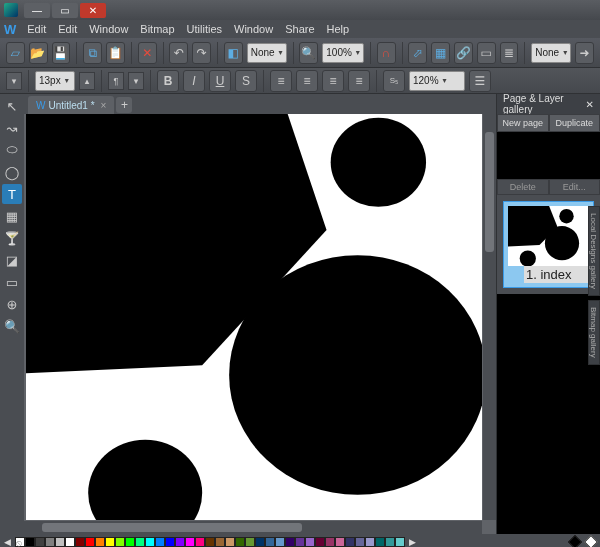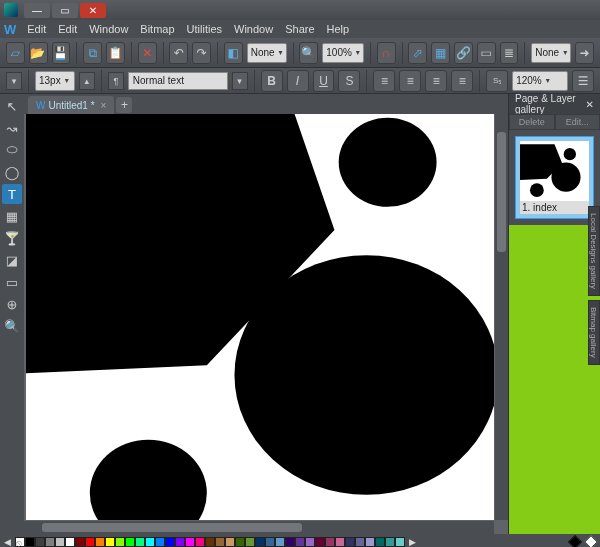--- a/index.html
+++ b/index.html
@@ -31,31 +31,31 @@
 .doctabs { height:20px; background:#4a4d52; display:flex; align-items:flex-end; padding-left:4px; gap:2px;}
 .doctab { height:18px; background:#5d6065; padding:0 8px; display:flex; align-items:center; font-size:10px; border-radius:3px 3px 0 0; color:#bde;}
 .doctab .x { margin-left:6px; color:#aaa; font-size:10px;}
 .addtab { width:16px; height:16px; background:#5d6065; display:flex;align-items:center;justify-content:center; color:#ccc; font-size:12px; border-radius:3px; margin-bottom:1px;}
 .canvaswrap { flex:1; background:#606368; position:relative; overflow:hidden; padding:0;}
 .canvas { position:absolute; left:2px; top:0; right:14px; bottom:14px; background:#fff;}
 .vscroll { position:absolute; right:0; top:0; bottom:14px; width:13px; background:#4a4d52;}
 .vthumb { position:absolute; left:2px; right:2px; top:18px; height:120px; background:#72757a; border-radius:3px;}
 .hscroll { position:absolute; left:0; right:14px; bottom:0; height:13px; background:#4a4d52;}
 .hthumb { position:absolute; top:2px; bottom:2px; left:18px; width:260px; background:#72757a; border-radius:3px;}
-.rightcol { width:92px; background:#84cc16; display:flex; flex-direction:column; border-left:1px solid #2f3134;}
+.rightcol { width:104px; background:#000000; display:flex; flex-direction:column; border-left:1px solid #2f3134;}
 .panelhdr { height:20px; background:#3d4045; display:flex; align-items:center; padding:0 6px; font-size:10px; color:#ddd;}
 .panelhdr .pin { margin-left:auto; font-size:10px;}
 .pbtns { display:flex; height:18px;}
 .pbtn { flex:1; background:#5a5d62; border:1px solid #3a3c40; font-size:9px; display:flex; align-items:center; justify-content:center; color:#ddd;}
-.pbtns2 { display:flex; height:16px;}
+.pbtns2 { display:flex; height:16px;margin-top:47px;}
 .pbtn2 { flex:1; background:#4a4d52; border:1px solid #3a3c40; font-size:9px; display:flex; align-items:center; justify-content:center; color:#999;}
 .pagethumb-wrap { padding:6px; background:#4a4d52;}
 .pagethumb { background:#8cc8f0; padding:4px; border:1px solid #3a9be8;}
 .thumbpage { width:100%; height:60px; background:#fff; position:relative;}
-.thumblabel { font-size:10px; color:#222; background:#ddd; padding:1px 2px;}
+.thumblabel { font-size:13px; color:#222; background:#ddd; padding:1px 2px;margin-left:16px;}
 .sidetab { width:12px; position:absolute; right:0; top:112px; display:flex; flex-direction:column; gap:4px;}
 .sidetabitem { writing-mode:vertical-rl; background:#3d4045; padding:6px 1px; font-size:8px; color:#aaa; border:1px solid #2f3134;}
 .colorbar { height:15px; display:flex; align-items:center; padding:0 4px; gap:0; background:#4a4d52;}
 .swatch { width:10px; height:10px; border:1px solid #222; flex-shrink:0;}
 </style>
 </head>
 <body>
 
 <div class="titlebar">
   <div class="logo"></div>
@@ -121,23 +121,20 @@
 <div class="toolbar2">
   <div class="smallbtn">▾</div>
   <div class="tsep"></div>
   <div class="tselect" style="width:40px">
       <span>13px</span>
       <span class="arrow">▾</span>
     </div>
   <div class="smallbtn">▴</div>
   <div class="tsep"></div>
   <div class="smallbtn">¶</div>
-  <div class="fontsel" style="width:100px">
-      <span>Normal text</span>
-    </div>
   <div class="smallbtn">▾</div>
   <div class="tsep"></div>
   <div class="tbtn">
       <b>B</b>
     </div>
   <div class="tbtn">
       <i>I</i>
     </div>
   <div class="tbtn">
       <u>U</u>
@@ -197,20 +194,24 @@
       <div class="hscroll">
           <div class="hthumb"></div>
         </div>
     </div>
   </div>
 
   <div class="rightcol">
     <div class="panelhdr">
       <span>Page &amp; Layer gallery</span>
       <span class="pin">✕</span>
+    </div>
+    <div class="pbtns">
+      <div class="pbtn">New page</div>
+      <div class="pbtn">Duplicate</div>
     </div>
     <div class="pbtns2">
       <div class="pbtn2">Delete</div>
       <div class="pbtn2">Edit...</div>
     </div>
     <div class="pagethumb-wrap">
       <div class="pagethumb">
         <div class="thumbpage">
           <svg width="100%" height="100%" viewBox="0 0 90 60">
             <polygon points="-5,-5 45,-5 55,20 35,40 -5,42" fill="#000"></polygon>

